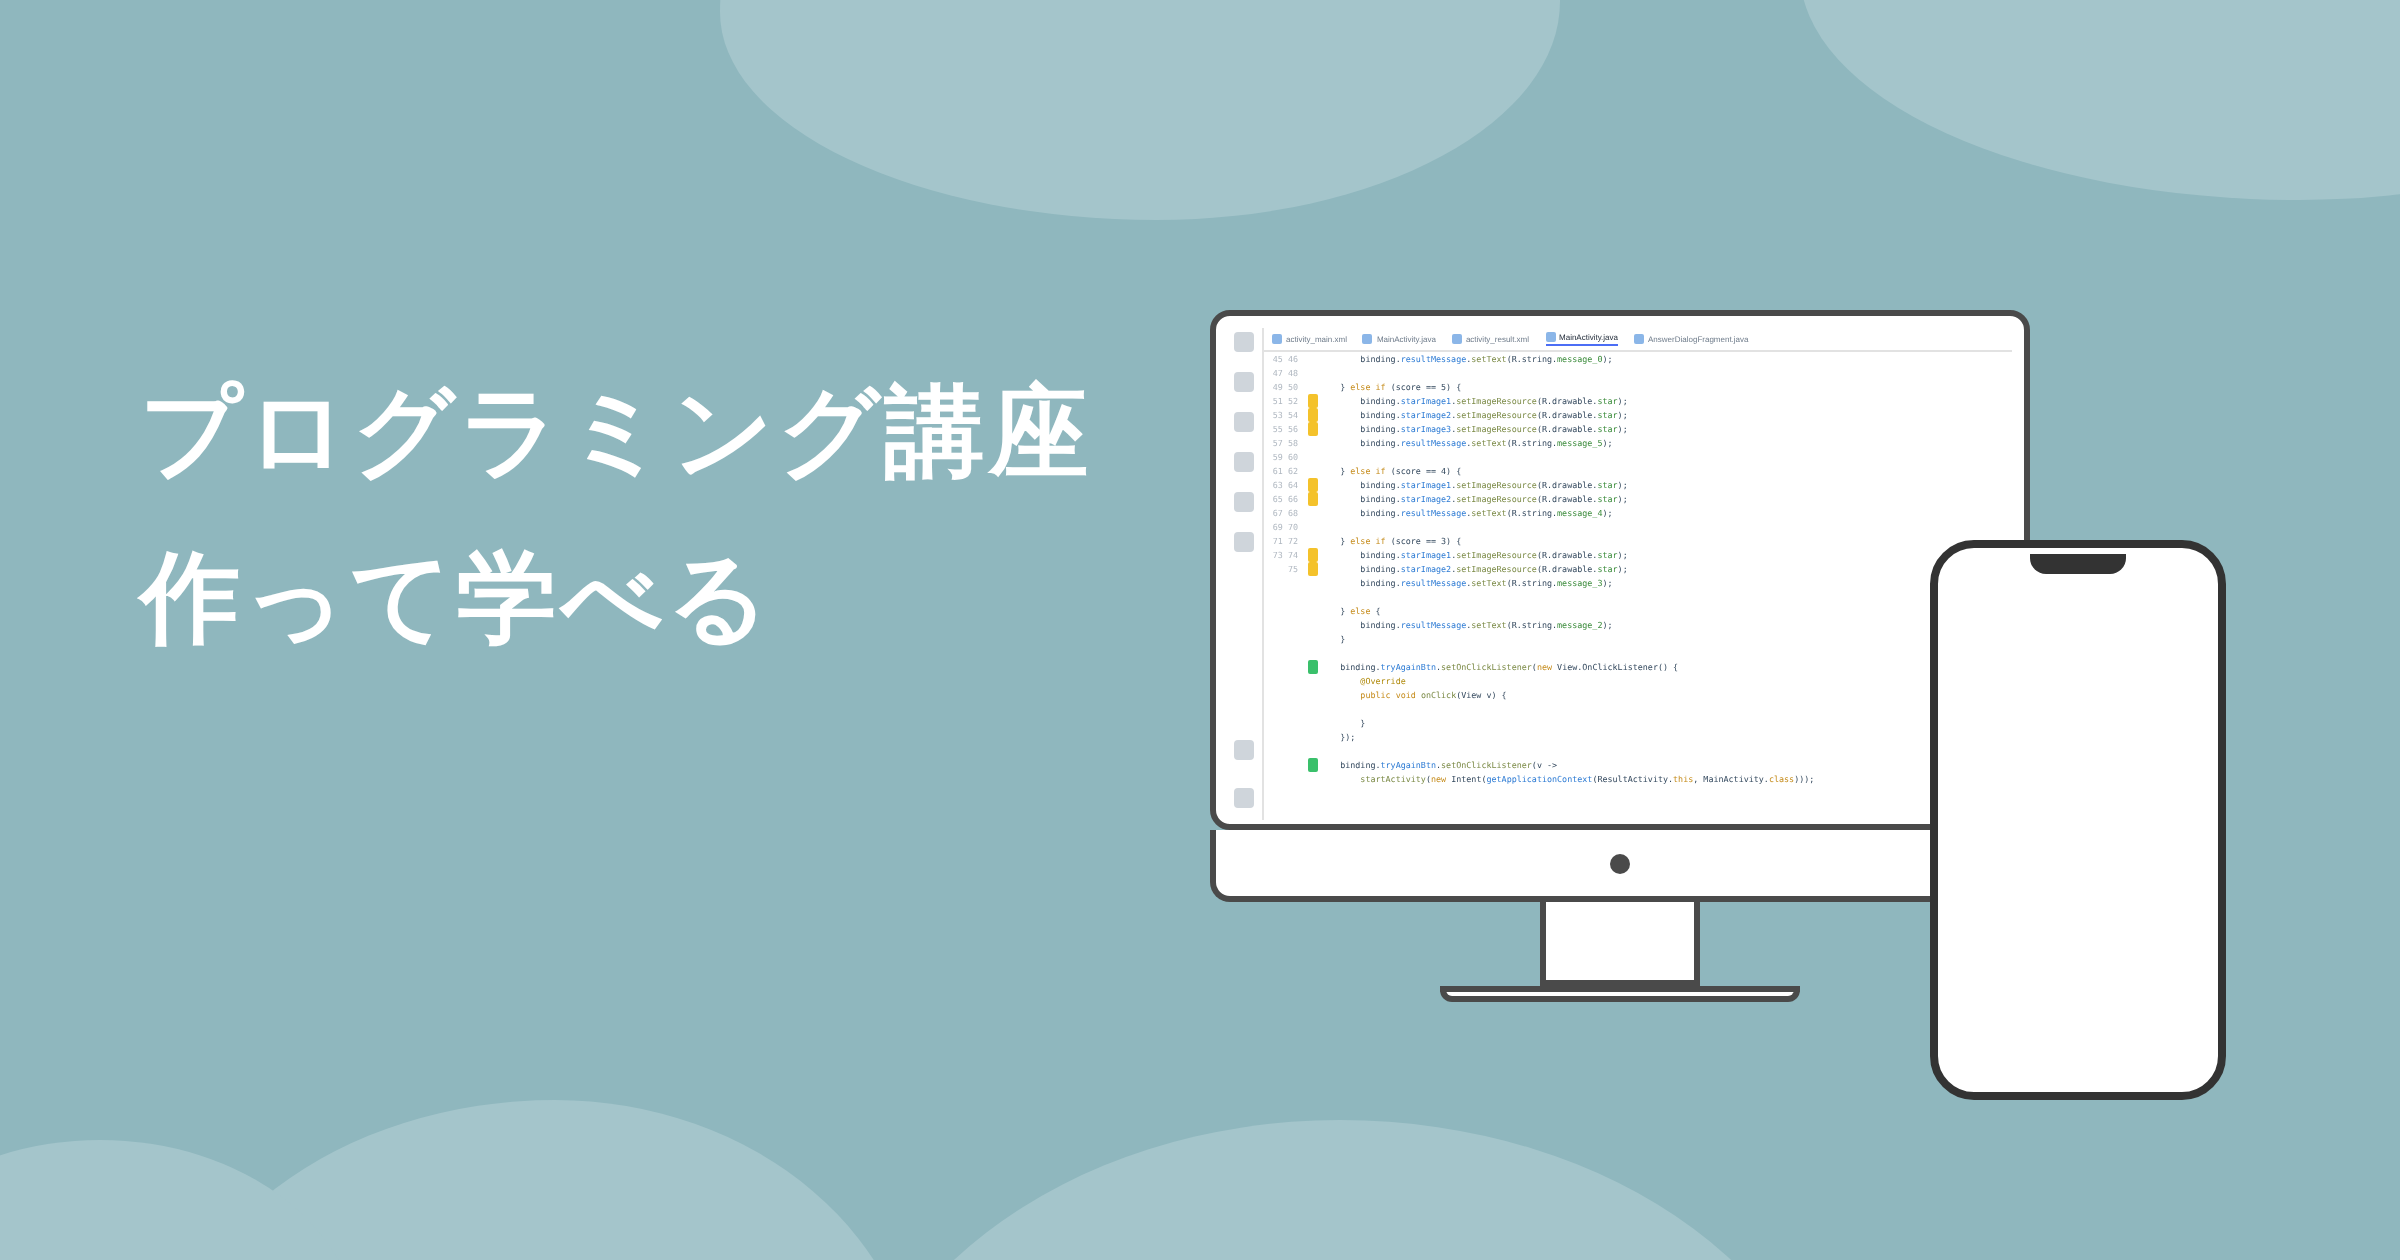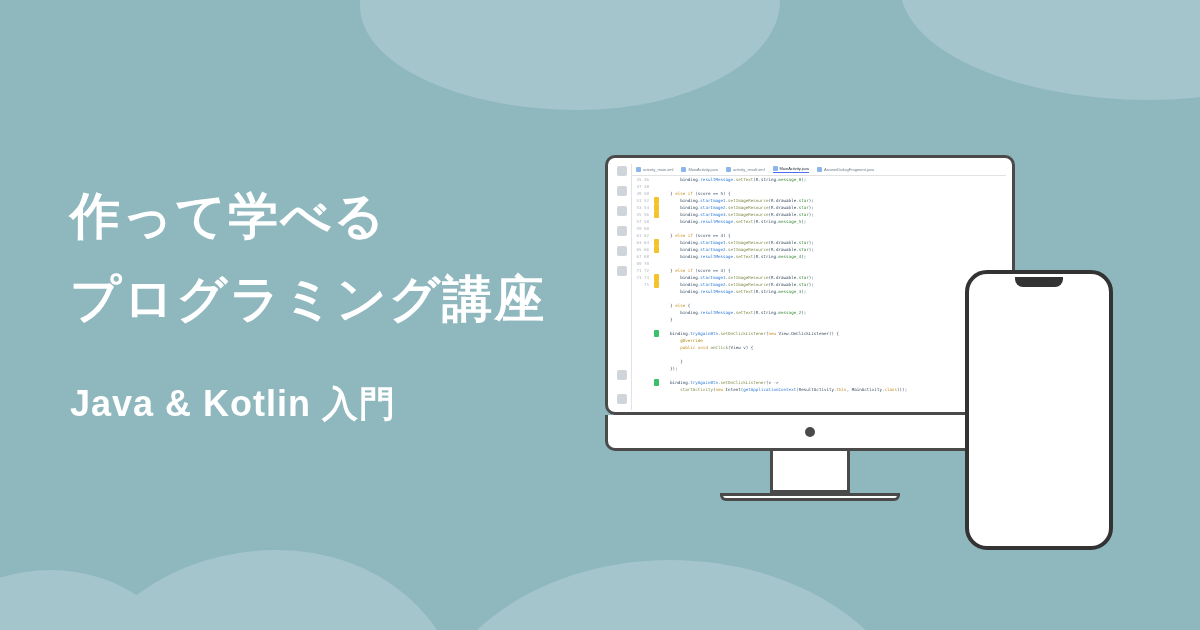--- a/index.html
+++ b/index.html
@@ -152,23 +152,22 @@
 </head>
 <body>
 
 <div class="blob blob1"></div>
 <div class="blob blob2"></div>
 <div class="blob blob3"></div>
 <div class="blob blob4"></div>
 <div class="blob blob5"></div>
 
 <div class="text-block">
+  <div class="title-line">プログラミング講座</div>
   <div class="title-line">作って学べる</div>
-  <div class="title-line">プログラミング講座</div>
-  <div class="subtitle">Java &amp; Kotlin 入門</div>
 </div>
 
 <div class="monitor">
   <div class="monitor-screen">
     <div class="ide-sidebar">
       <span class="sb-ic"></span>
       <span class="sb-ic"></span>
       <span class="sb-ic"></span>
       <span class="sb-ic"></span>
       <span class="sb-ic"></span>

